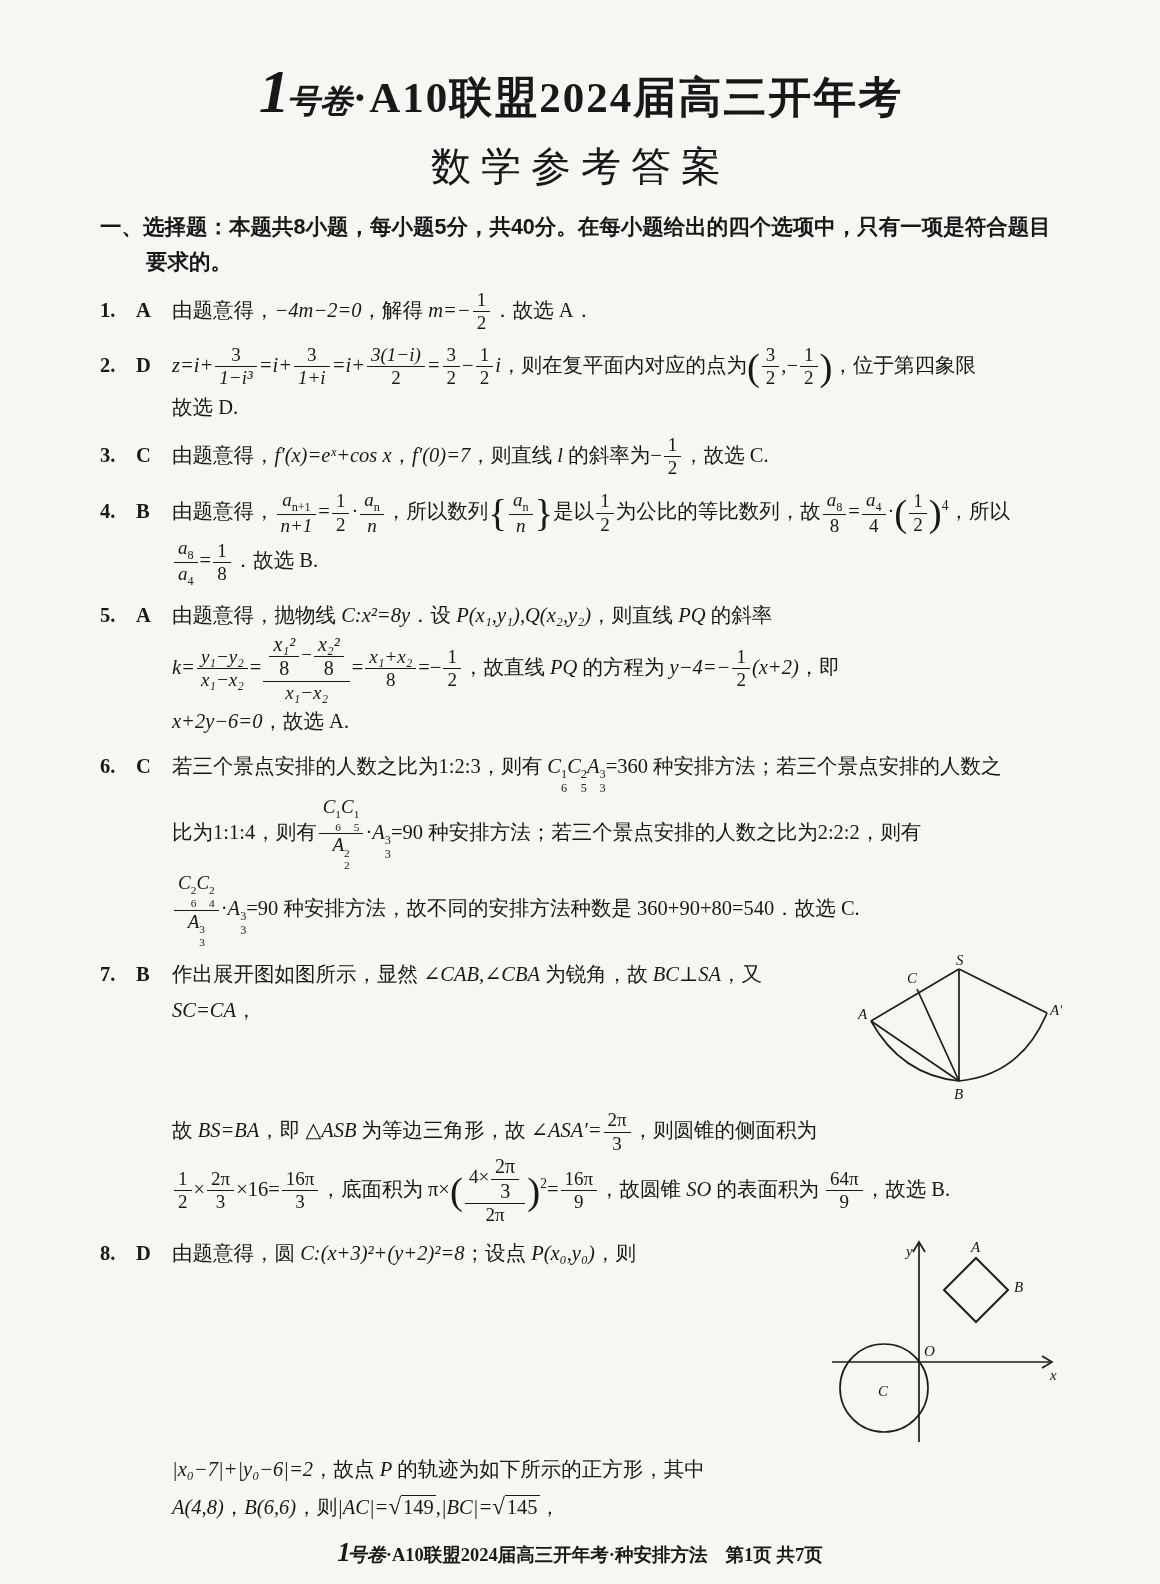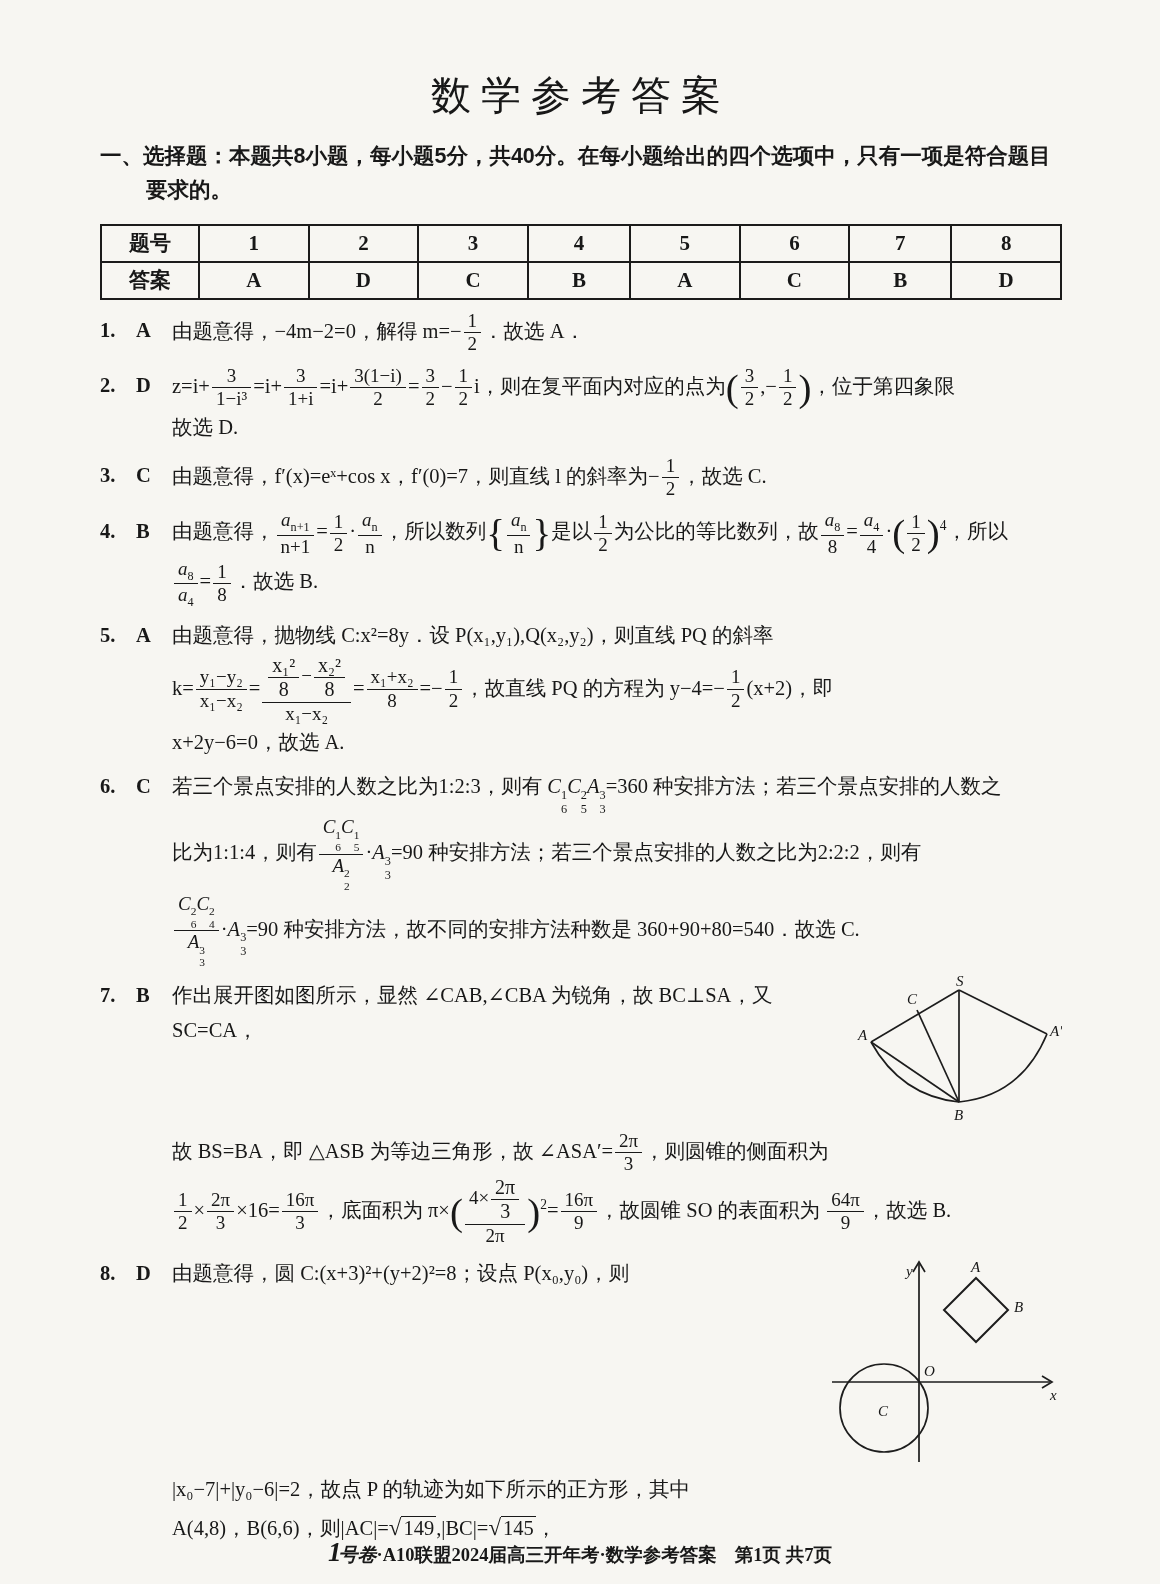--- a/index.html
+++ b/index.html
@@ -38,21 +38,21 @@
   
   .sols{ margin-top:10px; }
   .sol{
     font-size:20.5px; line-height:1.72;
     padding-left:72px; text-indent:-72px;
     margin-top:9px;
   }
   .sol > *{ text-indent:0; }
   .sno{ display:inline-block; width:36px; font-weight:bold; }
   .sans{ display:inline-block; width:36px; font-weight:bold; }
-  .fm{ }
+  .fm{ font-style:italic; }
   sub{ font-size:64%; }
   .sup{ vertical-align:super; font-size:66%; }
 
   .fr{
     display:inline-block; vertical-align:middle; text-align:center;
     line-height:1.18; font-size:19px; padding:0 2px; text-indent:0;
   }
   .fr .fn{ display:block; padding:0 4px; }
   .fr .fd{ display:block; border-top:1.7px solid #191919; padding:0 4px; }
   .fr .fr{ font-size:20px; }
@@ -83,50 +83,27 @@
   }
   .footer .lg1{ font-size:27px; }
   .footer .lg2{ font-size:19px; }
   .footer .pginfo{ margin-left:18px; }
 </style>
 </head>
 <body>
 
 <div class="page">
 
+  <div class="title">
+    <span class="lg1">1</span><span class="lg2">号卷</span><span class="title-main">·A10联盟2024届高三开年考</span>
+  </div>
   <div class="subtitle">数学参考答案</div>
 
   <div class="intro"><span>一、</span><span>选择题：本题共8小题，每小题5分，共40分。在每小题给出的四个选项中，只有一项是符合题目要求的。</span></div>
 
-  <table class="ans">
-    <tbody>
-        <tr>
-      <td class="h">题号</td>
-      <td>1</td>
-      <td>2</td>
-      <td>3</td>
-      <td>4</td>
-      <td>5</td>
-      <td>6</td>
-      <td>7</td>
-      <td>8</td>
-    </tr>
-    <tr>
-      <td class="h">答案</td>
-      <td>A</td>
-      <td>D</td>
-      <td>C</td>
-      <td>B</td>
-      <td>A</td>
-      <td>C</td>
-      <td>B</td>
-      <td>D</td>
-    </tr>
-  </tbody>
-    </table>
 
   <div class="sols">
 
     <div class="sol">
       <span class="sno">1.</span><span class="sans">A</span><span>由题意得，</span><span class="fm">−4m−2=0</span><span>，解得 </span><span class="fm">m=−</span><span class="fr"><span class="fn">1</span><span class="fd">2</span></span><span>．故选 A．</span>
     </div>
 
     <div class="sol">
       <span class="sno">2.</span><span class="sans">D</span><span class="fm">z=i+</span><span class="fr"><span class="fn">3</span><span class="fd fm">1−i³</span></span><span class="fm">=i+</span><span class="fr"><span class="fn">3</span><span class="fd fm">1+i</span></span><span class="fm">=i+</span><span class="fr"><span class="fn fm">3(1−i)</span><span class="fd">2</span></span><span class="fm">=</span><span class="fr"><span class="fn">3</span><span class="fd">2</span></span><span>−</span><span class="fr"><span class="fn">1</span><span class="fd">2</span></span><span class="fm">i</span><span>，则在复平面内对应的点为</span><span class="big">(</span><span class="fr"><span class="fn">3</span><span class="fd">2</span></span><span>,</span><span>−</span><span class="fr"><span class="fn">1</span><span class="fd">2</span></span><span class="big">)</span><span>，位于第四象限</span>
       <span class="brk"></span><span>故选 D.</span>
@@ -227,14 +204,14 @@
       <span class="sno">8.</span><span class="sans">D</span><span>由题意得，圆 </span><span class="fm">C:(x+3)²+(y+2)²=8</span><span>；设点 </span><span class="fm">P(x₀,y₀)</span><span>，则</span>
       <span class="brk"></span><span class="fm">|x₀−7|+|y₀−6|=2</span><span>，故点 </span><span class="fm">P</span><span> 的轨迹为如下所示的正方形，其中</span>
       <span class="brk"></span><span class="fm">A(4,8)</span><span>，</span><span class="fm">B(6,6)</span><span>，则</span><span class="fm">|AC|=</span><span class="sq"><span class="rad">√</span><span class="bar">149</span></span><span>,</span><span class="fm">|BC|=</span><span class="sq"><span class="rad">√</span><span class="bar">145</span></span><span>，</span>
       <span class="brk"></span>
     </div>
 
   </div>
 </div>
 
 <div class="footer">
-  <span class="lg1">1</span><span class="lg2">号卷</span><span>·A10联盟2024届高三开年考·数学参考答案</span><span class="pginfo">第1页 共7页</span>
+  <span class="lg1">1</span><span class="lg2">号卷</span><span>·A10联盟2024届高三开年考·种安排方法</span><span class="pginfo">第1页 共7页</span>
 </div>
 
 </body></html>

